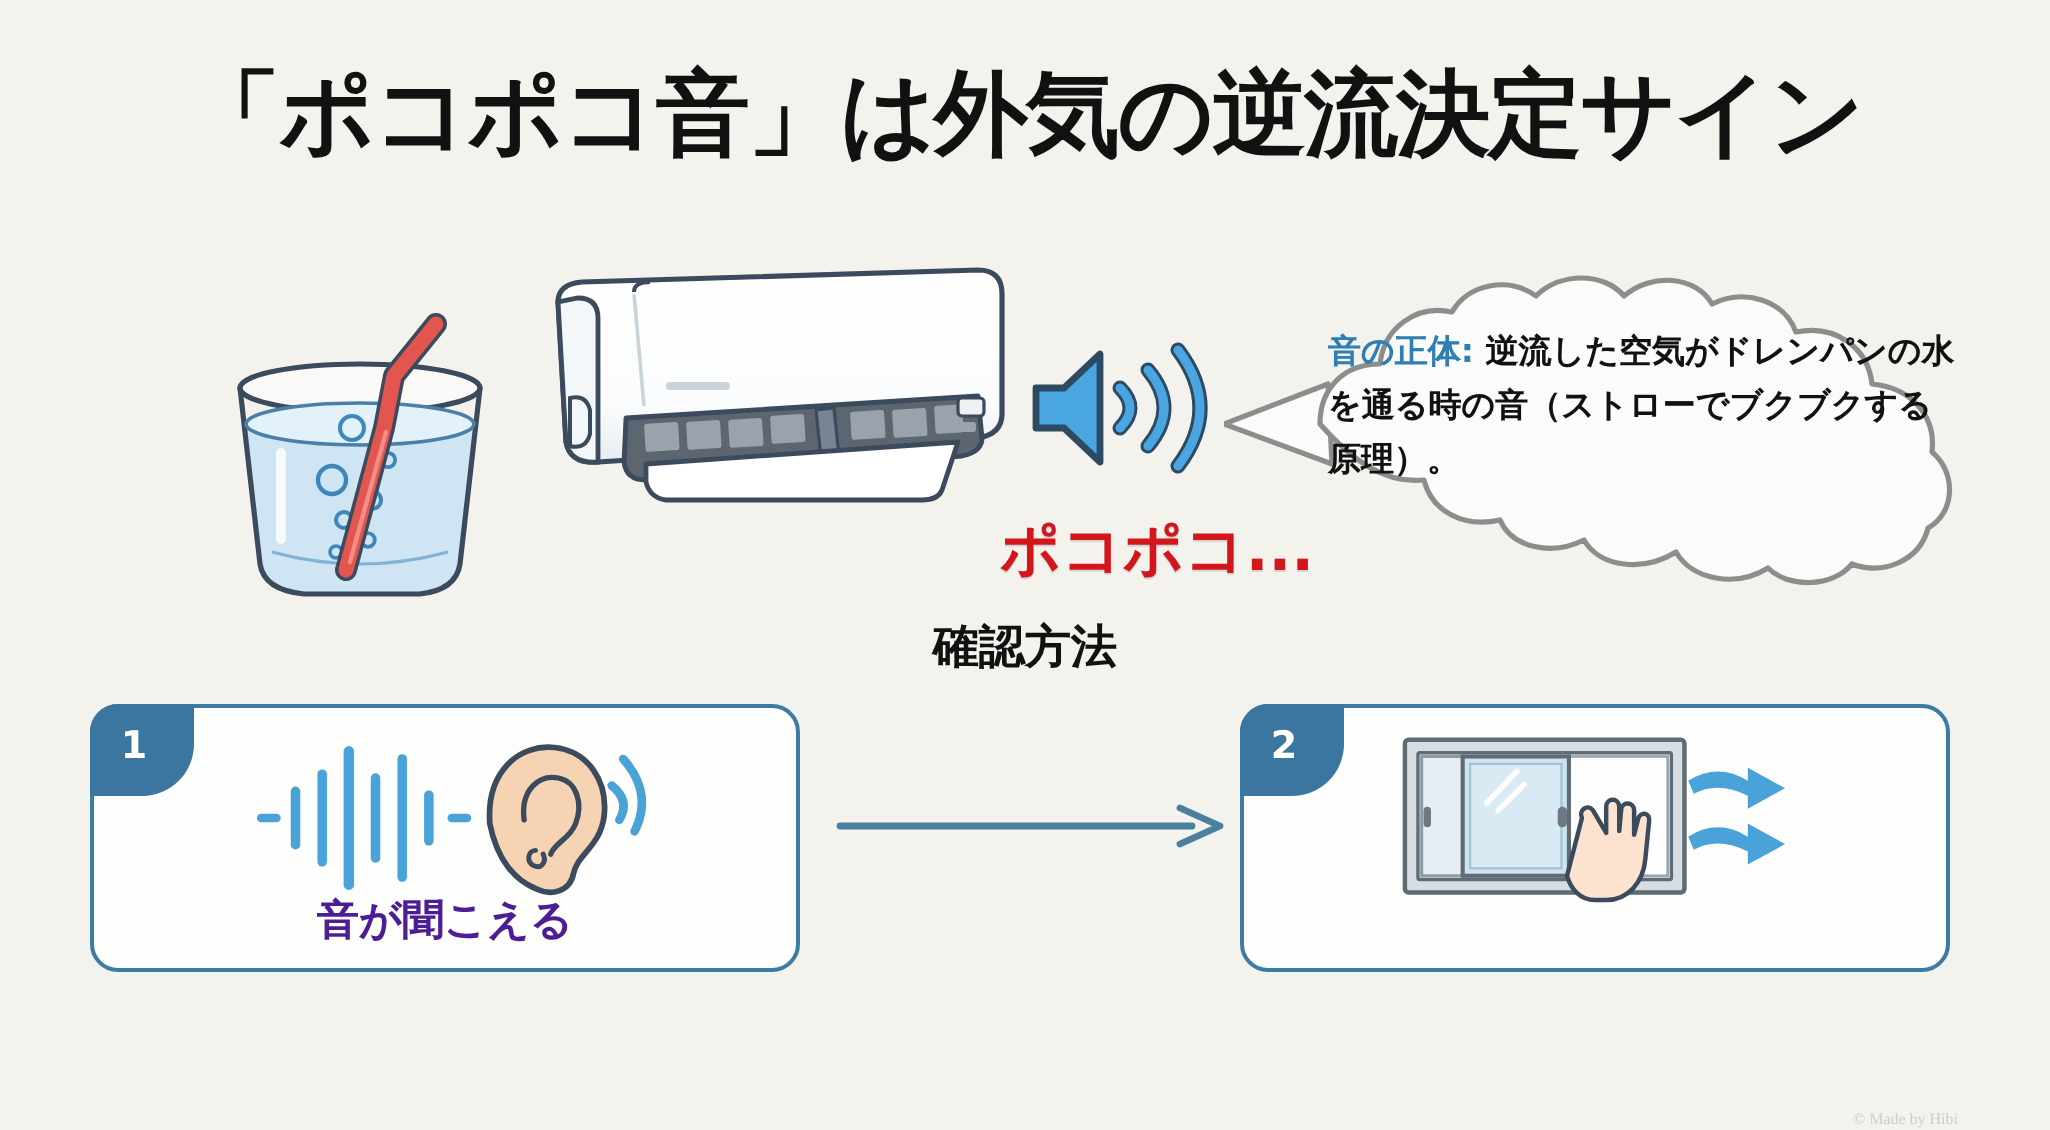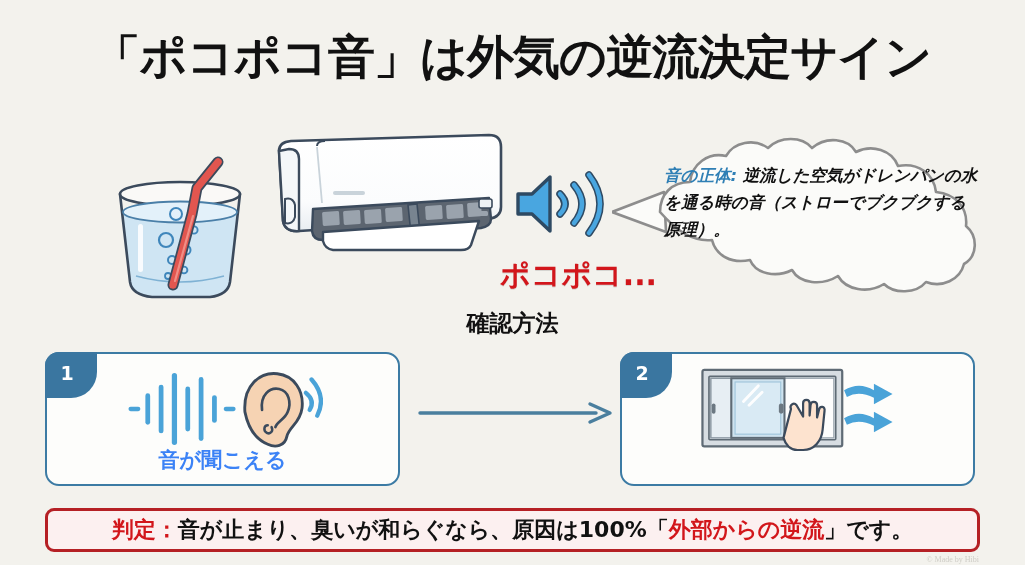--- a/index.html
+++ b/index.html
@@ -36,21 +36,20 @@
   
   .speaker-wrap{position:absolute;left:512px;top:168px;width:100px;height:72px;}
 
   
   .bubble-wrap{position:absolute;left:612px;top:136px;width:400px;height:158px;}
   .bubble-text{
     position:absolute;left:664px;top:162px;width:315px;
     font-size:16.5px;line-height:27px;font-weight:bold;color:#111;
     font-family:"DejaVu Sans","Liberation Sans",sans-serif;
     text-align:left;
-    font-style:italic;
   }
   .bubble-text .lead{color:#2f7fb5;}
 
   
   .poko{
     position:absolute;left:500px;top:255px;
     font-size:30px;font-weight:bold;color:#d2161b;
     font-family:"DejaVu Sans","Liberation Sans",sans-serif;
     text-shadow:0 1px 0 rgba(0,0,0,.12);
     white-space:nowrap;
@@ -75,21 +74,21 @@
     position:absolute;left:-2px;top:-2px;width:52px;height:46px;
     background:#3a76a0;
     border-radius:14px 0 26px 0;
     color:#ffffff;font-size:19px;font-weight:bold;
     display:flex;align-items:center;justify-content:center;
     padding-right:8px;padding-bottom:4px;box-sizing:border-box;
     font-family:"DejaVu Sans","Liberation Sans",sans-serif;
   }
   .card-caption{
     position:absolute;left:0;bottom:10px;width:100%;text-align:center;
-    font-size:21px;font-weight:bold;color:#3b82f6;
+    font-size:21px;font-weight:bold;color:#4c1d95;
     font-family:"DejaVu Sans","Liberation Sans",sans-serif;
   }
   .card-art{position:absolute;left:0;top:14px;width:100%;height:82px;
             display:flex;align-items:center;justify-content:center;}
 
   
   .arrow-wrap{position:absolute;left:418px;top:400px;width:198px;height:26px;}
 
   
   .verdict{
@@ -309,21 +308,16 @@
                  Z" fill="#fde3cf" stroke="#3b4a5c" stroke-width="2.4" stroke-linejoin="round"></path>
 
         <g fill="#4aa3d8">
           <path d="M160 26 Q176 16 192 26 L192 19 L212 30 L192 41 L192 34 Q176 26 163 33 Z"></path>
           <path d="M160 56 Q176 46 192 56 L192 49 L212 60 L192 71 L192 64 Q176 56 163 63 Z"></path>
         </g>
       </svg>
     </div>
   </div>
 
-  <div class="verdict">
-    <div class="verdict-text">
-      <span class="rd">判定：</span><span>音が止まり、臭いが和らぐなら、原因は100%「</span><span class="rd">外部からの逆流</span><span>」です。</span>
-    </div>
-  </div>
 
   <div class="credit">© Made by Hibi</div>
 
 </div>
 
 </body></html>

